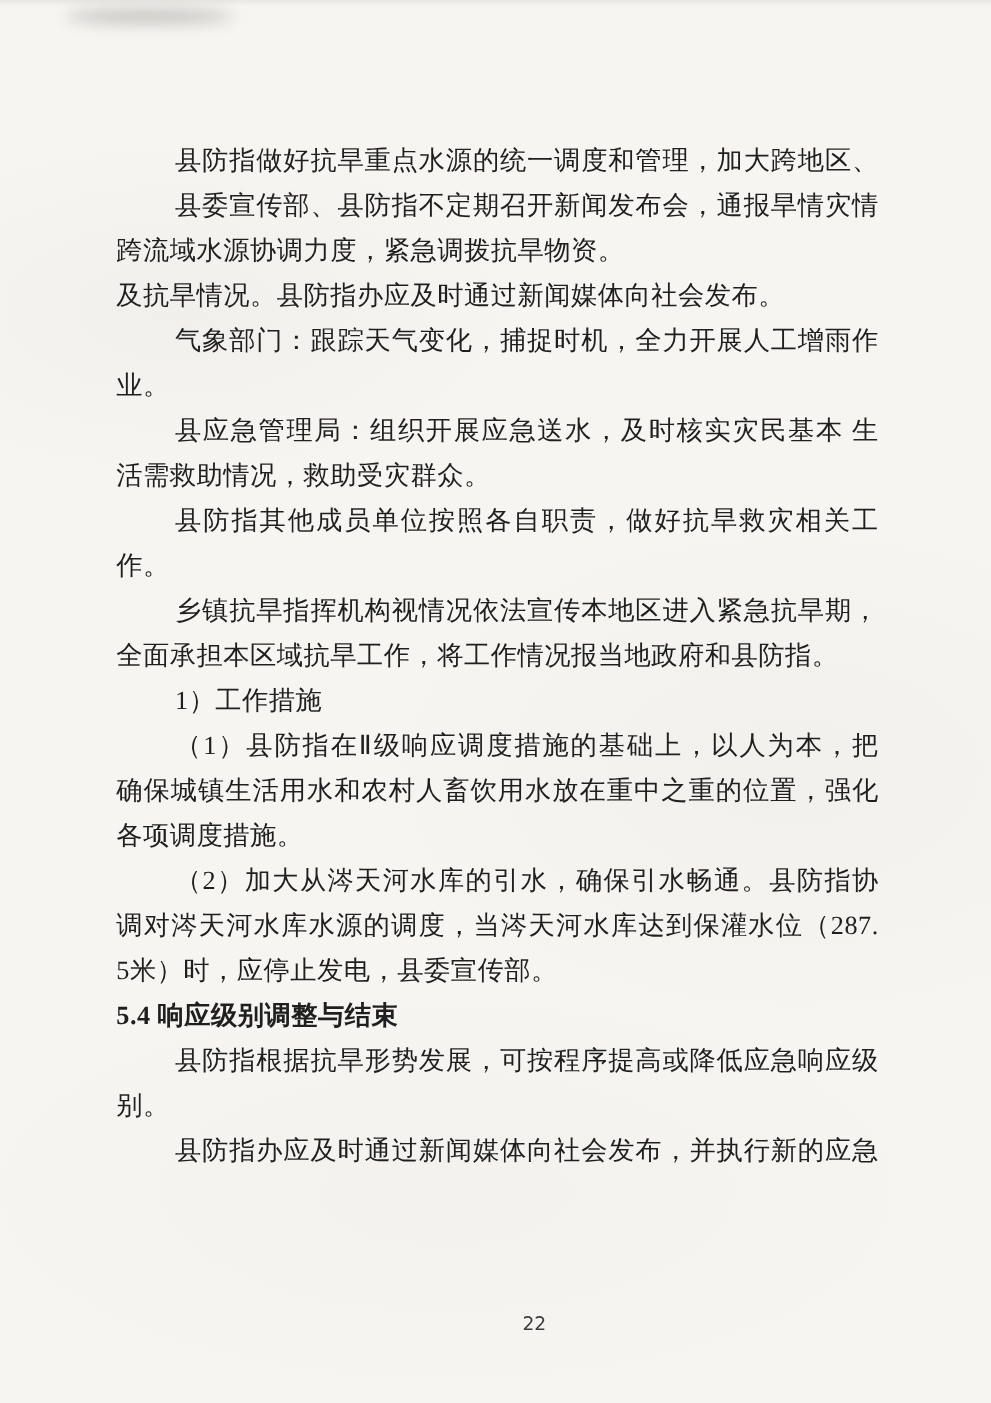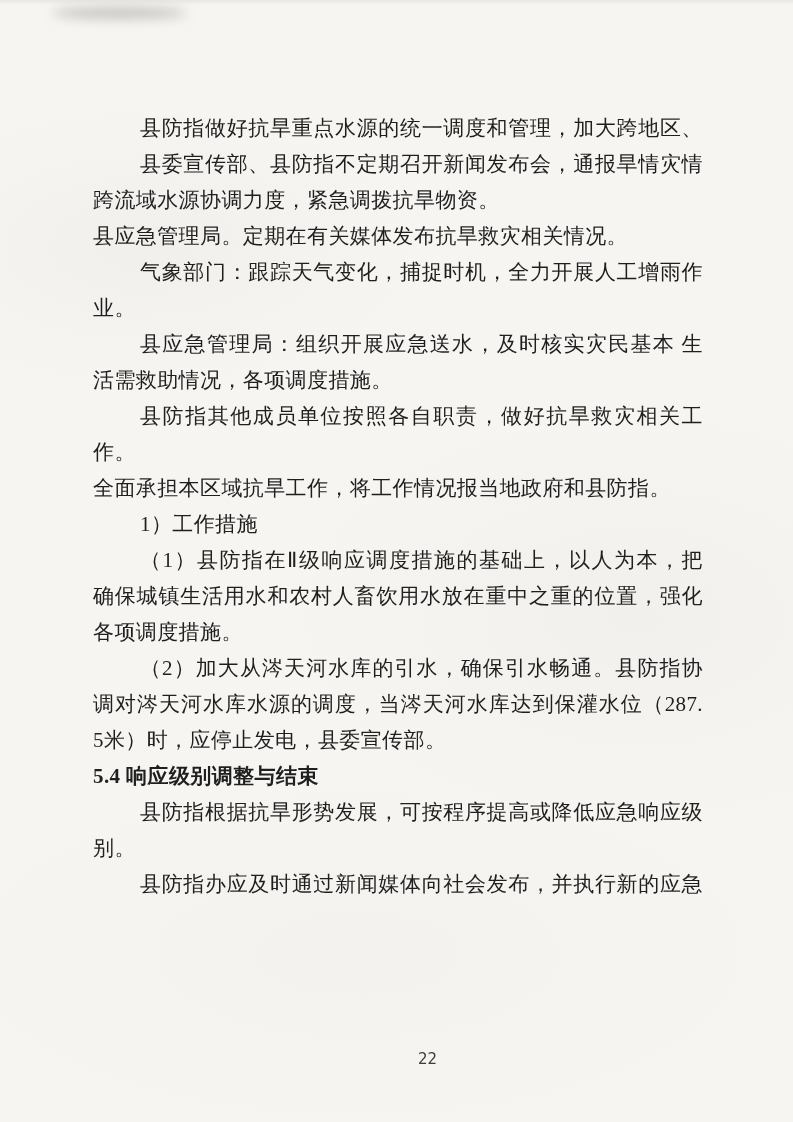--- a/index.html
+++ b/index.html
@@ -54,27 +54,28 @@
 </style>
 </head>
 <body>
 
 <div class="smudge"></div>
 
 <div class="content">
   <div class="ln first jfy">县防指做好抗旱重点水源的统一调度和管理，加大跨地区、</div>
   <div class="ln first jfy">县委宣传部、县防指不定期召开新闻发布会，通报旱情灾情</div>
   <div class="ln end">跨流域水源协调力度，紧急调拨抗旱物资。</div>
-  <div class="ln end">县应急管理局。定期在有关媒体发布抗旱救灾相关情况。</div>
+  <div class="ln end">及抗旱情况。县防指办应及时通过新闻媒体向社会发布。</div>
   <div class="ln first jfy">气象部门：跟踪天气变化，捕捉时机，全力开展人工增雨作</div>
   <div class="ln end">业。</div>
   <div class="ln first jfy">县应急管理局：组织开展应急送水，及时核实灾民基本 生</div>
-  <div class="ln end">活需救助情况，各项调度措施。</div>
+  <div class="ln end">活需救助情况，救助受灾群众。</div>
   <div class="ln first jfy">县防指其他成员单位按照各自职责，做好抗旱救灾相关工</div>
   <div class="ln end">作。</div>
+  <div class="ln first jfy">乡镇抗旱指挥机构视情况依法宣传本地区进入紧急抗旱期，</div>
   <div class="ln end">全面承担本区域抗旱工作，将工作情况报当地政府和县防指。</div>
   <div class="ln first end">1）工作措施</div>
   <div class="ln first jfy">（1）县防指在Ⅱ级响应调度措施的基础上，以人为本，把</div>
   <div class="ln jfy">确保城镇生活用水和农村人畜饮用水放在重中之重的位置，强化</div>
   <div class="ln end">各项调度措施。</div>
   <div class="ln first jfy">（2）加大从涔天河水库的引水，确保引水畅通。县防指协</div>
   <div class="ln jfy">调对涔天河水库水源的调度，当涔天河水库达到保灌水位（287.</div>
   <div class="ln end">5米）时，应停止发电，县委宣传部。</div>
   <div class="ln end heading">5.4 响应级别调整与结束</div>
   <div class="ln first jfy">县防指根据抗旱形势发展，可按程序提高或降低应急响应级</div>

